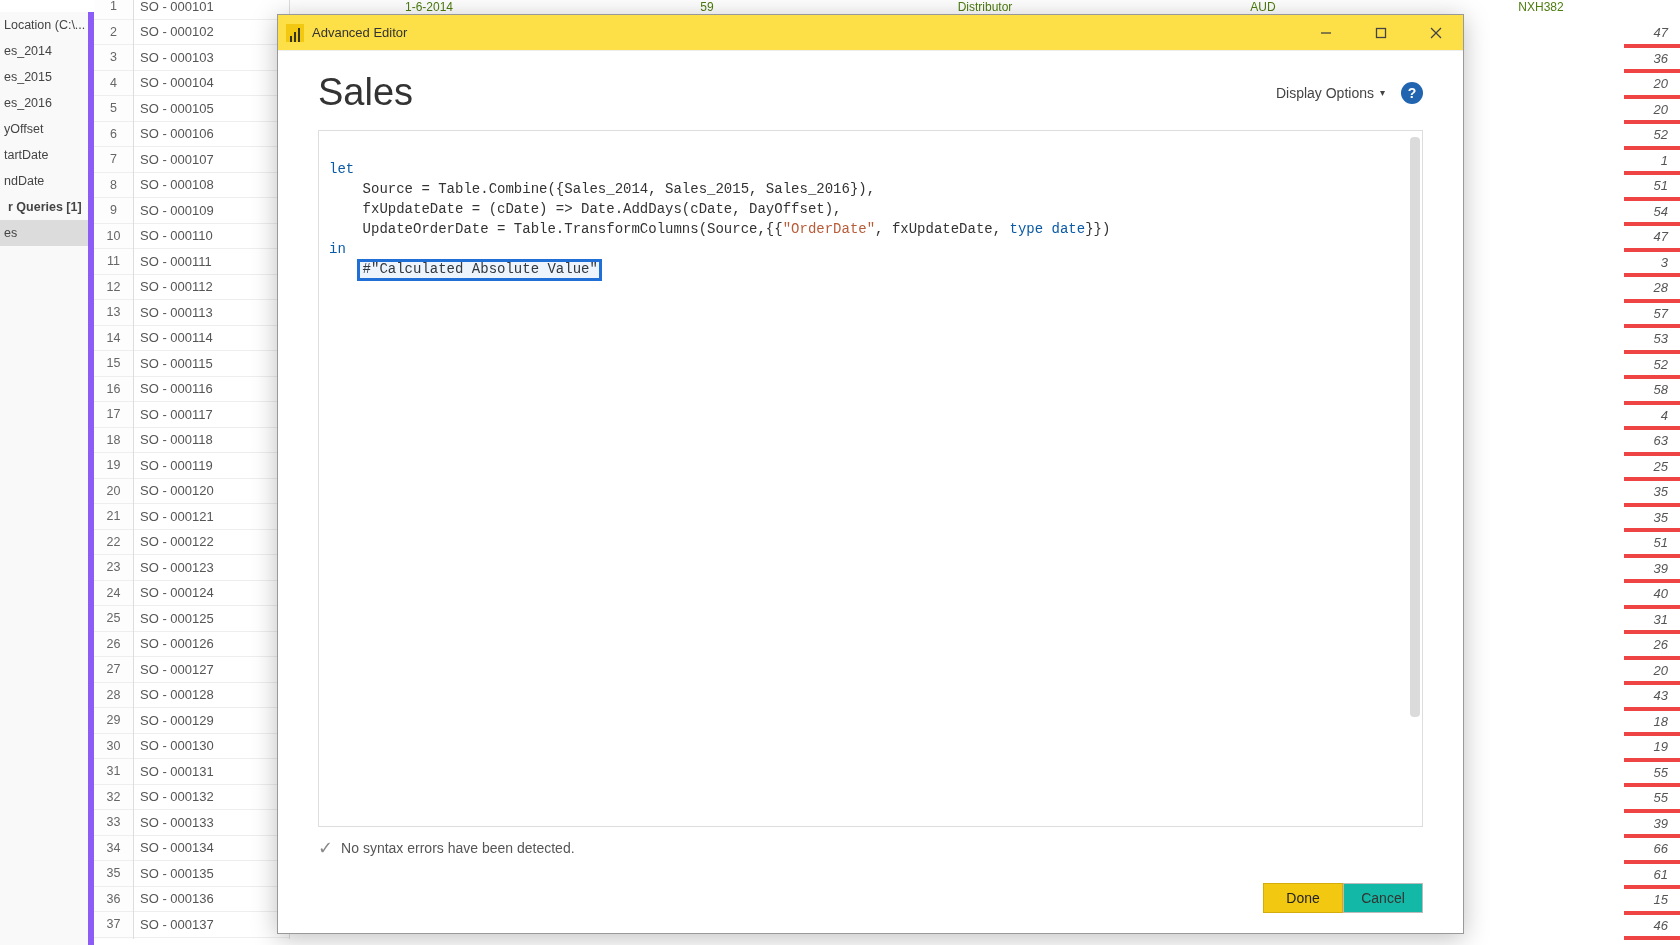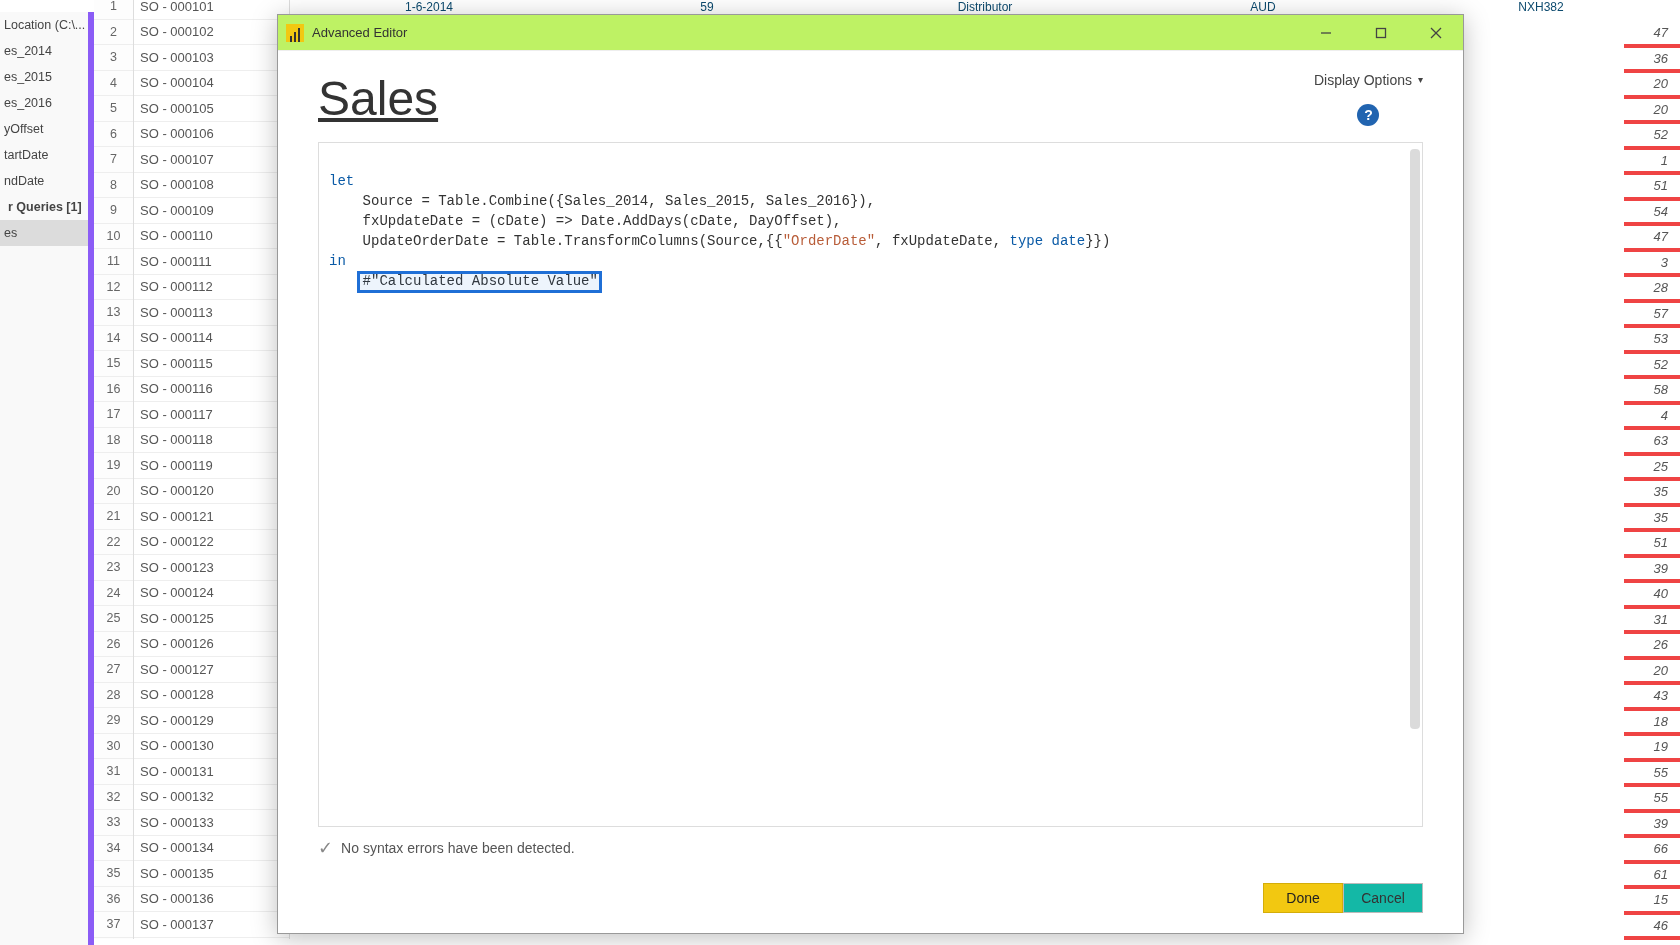--- a/index.html
+++ b/index.html
@@ -69,21 +69,21 @@
     color: #555;
     border-bottom: 1px solid #eee;
   }
   
   .bg-header-row {
     position: absolute;
     left: 290px; top: 0;
     right: 0;
     height: 14px;
     display: flex;
-    color: #0c4a6e;
+    color: #4d7c0f;
     font-size: 12px;
   }
   .bg-header-row span {
     flex: 1;
     text-align: center;
   }
   
   .bg-rightnum {
     position: absolute;
     right: 0; top: 22px;
@@ -112,21 +112,21 @@
     background: #fff;
     border: 1px solid #999;
     box-shadow: 0 4px 24px rgba(0,0,0,0.25);
     display: flex;
     flex-direction: column;
   }
   .titlebar {
     height: 36px;
     display: flex;
     align-items: center;
-    background: #bef264;
+    background: #fde047;
     border-bottom: 1px solid #eee;
     padding-left: 8px;
   }
   .titlebar .ae-icon {
     width: 18px; height: 18px;
     background: #f2c811;
     margin-right: 8px;
     display: flex; align-items: flex-end; justify-content: center;
   }
   .titlebar .ae-icon span {
@@ -154,30 +154,28 @@
     padding: 20px 40px 20px 40px;
     position: relative;
   }
   .header-row {
     display: flex;
     align-items: center;
     justify-content: space-between;
     margin-bottom: 16px;
   }
   .query-name {
-    font-size: 48px;
+    font-size: 38px;
     font-weight: 300;
     color: #333;
-    text-decoration: underline;
   }
   .header-right {
     display: flex;
     align-items: center;
     gap: 16px;
-    flex-direction: column;
   }
   .disp-opts {
     font-size: 14px;
     color: #444;
     display: flex; align-items: center; gap: 6px;
     cursor: pointer;
   }
   .disp-opts .caret {
     font-size: 10px;
   }

